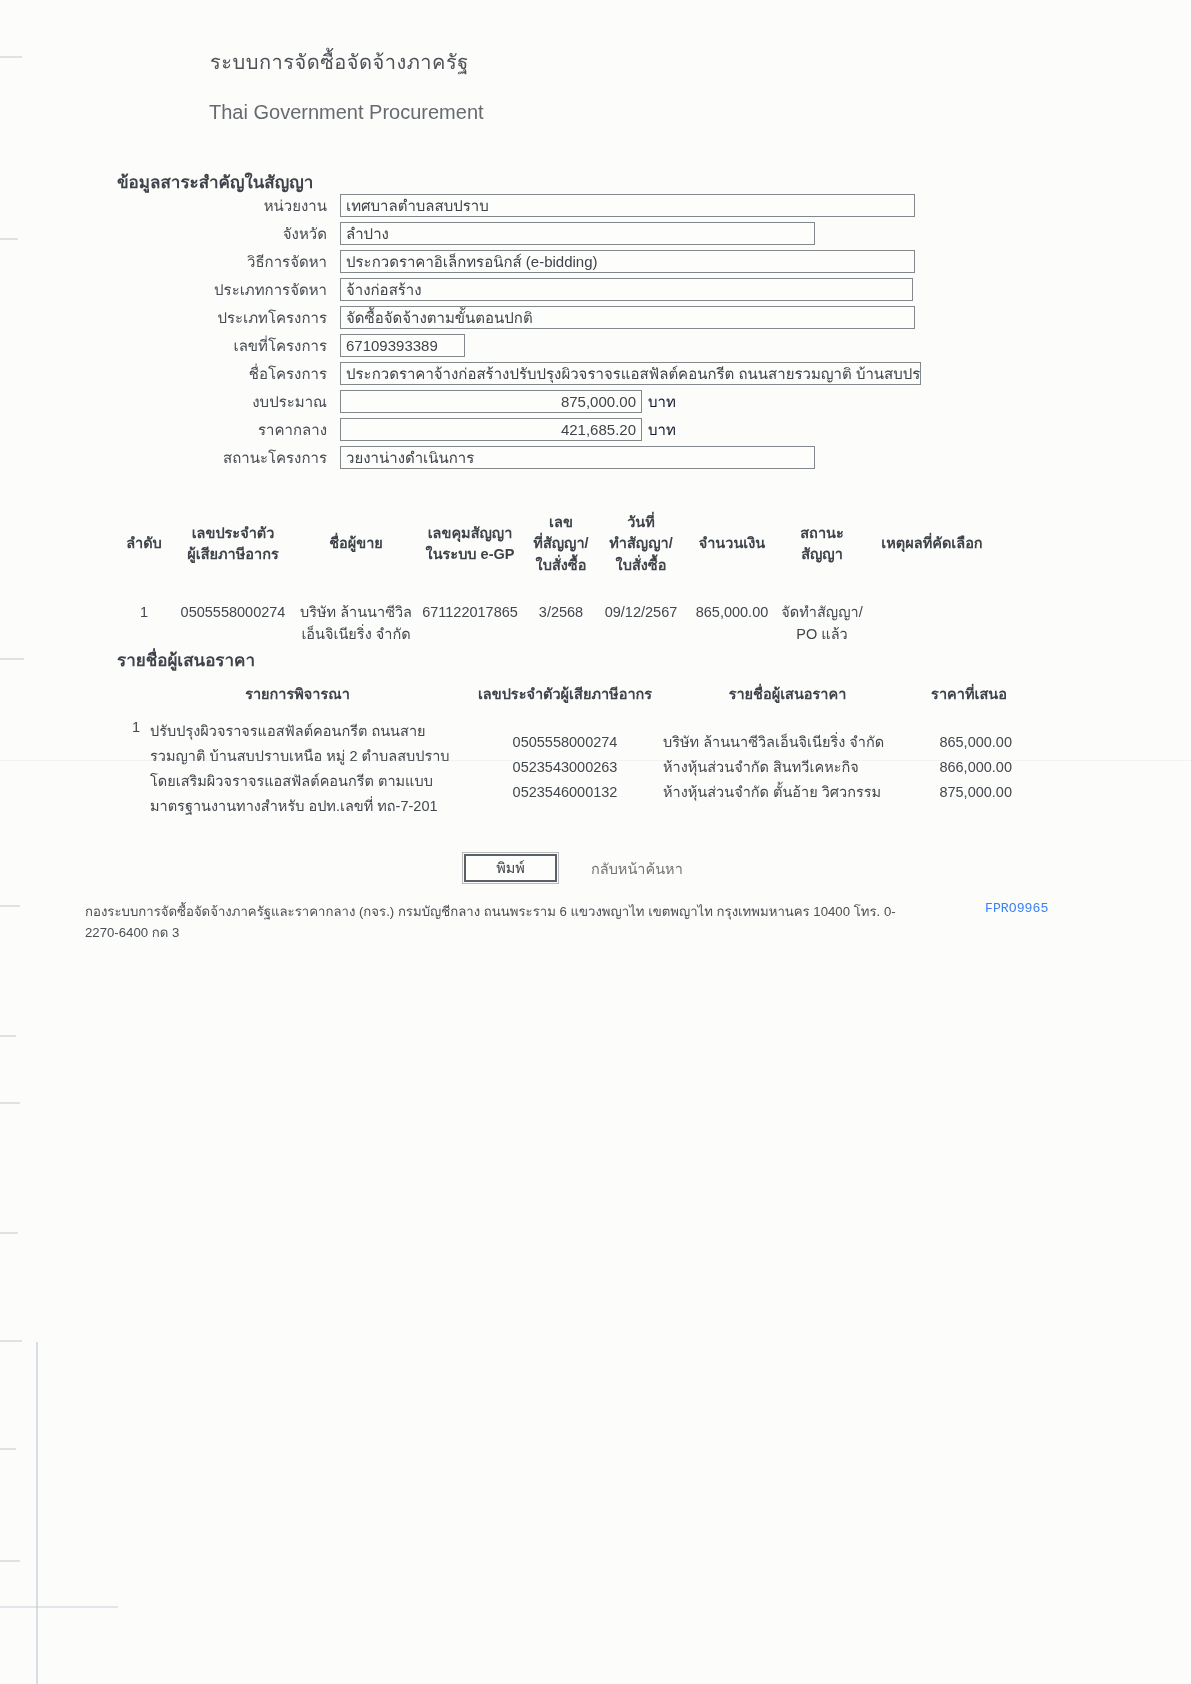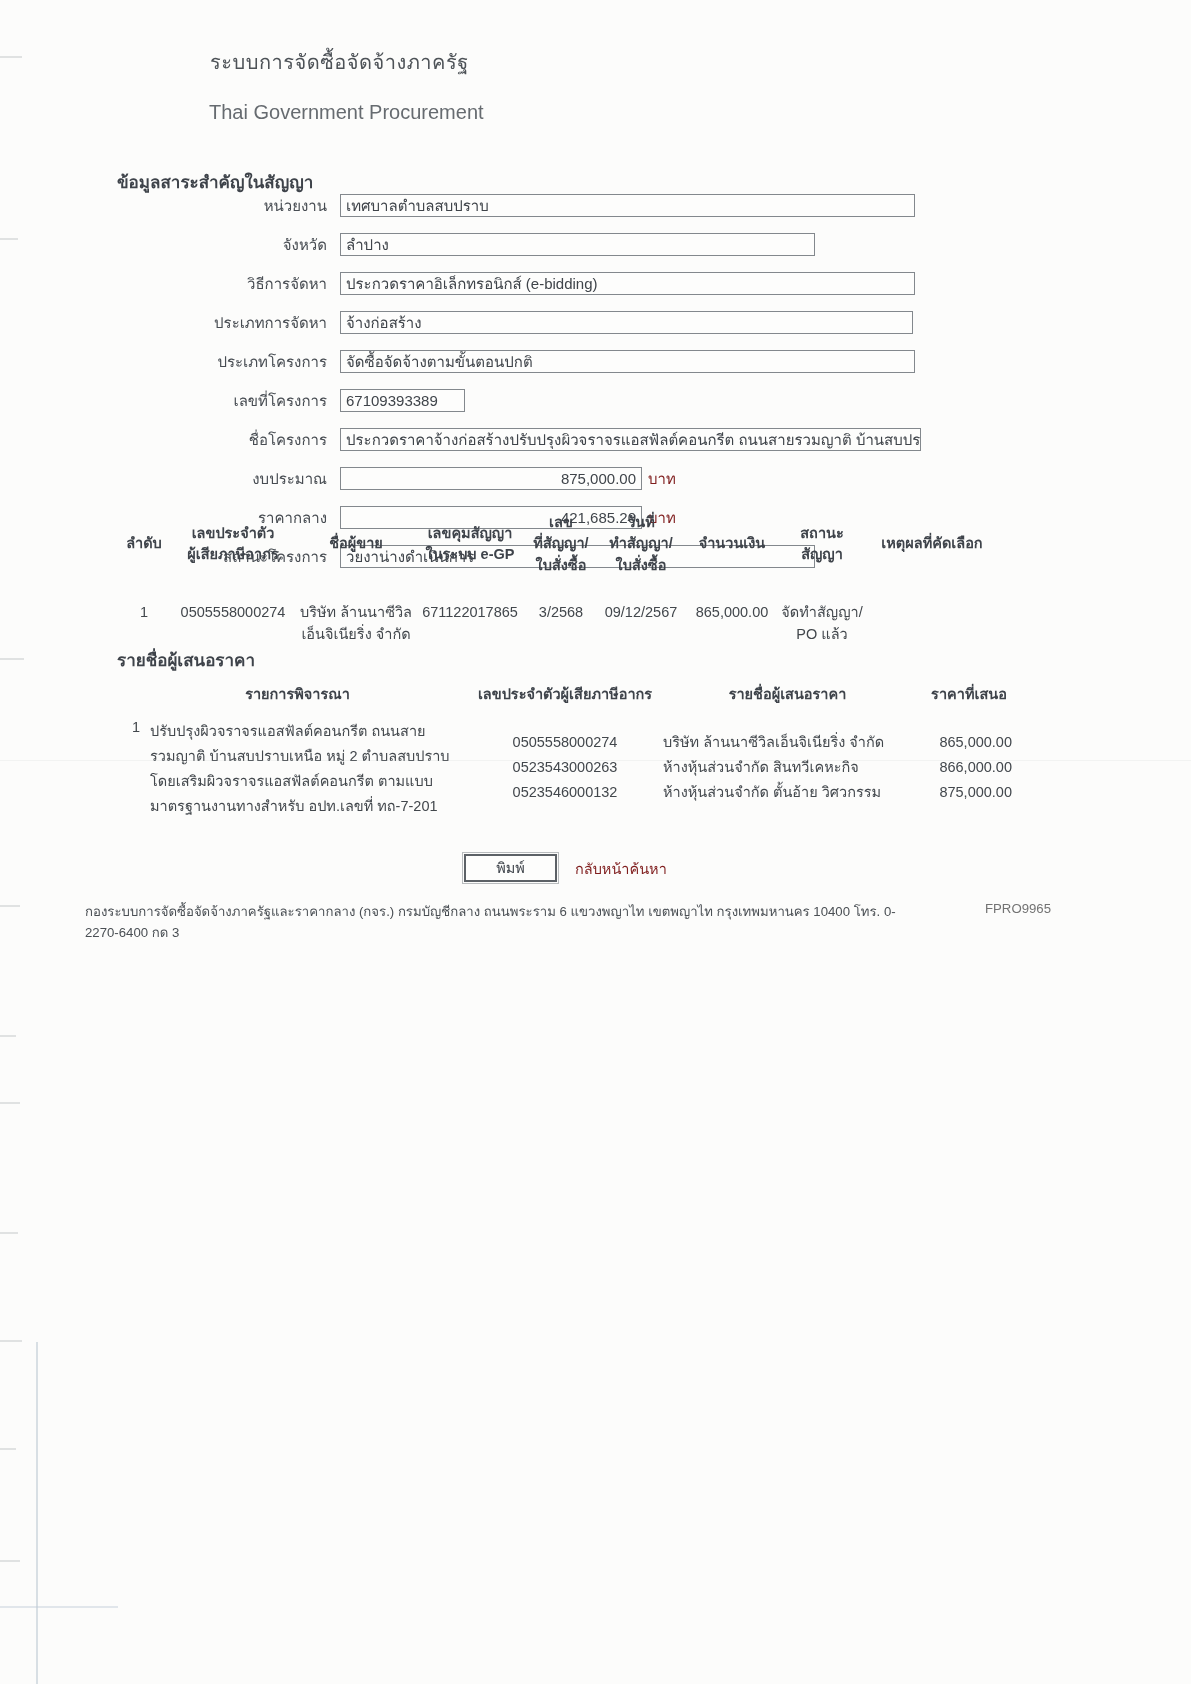--- a/index.html
+++ b/index.html
@@ -15,30 +15,30 @@
   }
   
   .hdr-th { position:absolute; left:210px; top:46px; font-size:20px; font-weight:400; color:#4d5257; letter-spacing:.5px; }
   .hdr-en { position:absolute; left:209px; top:101px; font-size:20px; font-weight:400; color:#666b70; }
   
   .sec-heading { position:absolute; left:117px; font-size:17px; font-weight:700; color:#3e434a; }
   .sec-contract { top:168px; }
   .sec-bidders { top:646px; }
   
   .form { position:absolute; left:117px; top:194px; width:900px; }
-  .form-row { display:flex; align-items:center; margin-bottom:16px; height:23px; }
+  .form-row { display:flex; align-items:center; margin-bottom:5px; height:23px; }
   .form-label { width:223px; text-align:right; padding-right:13px; font-size:15px; color:#474c52; flex:none; }
   .fbox {
     height:23px; border:1px solid #83888d; background:#fdfdfc;
     font-size:15px; color:#3f444a; padding:0 5px; line-height:21px;
     white-space:nowrap; overflow:hidden; flex:none;
   }
   .fbox.num { text-align:right; }
   .w575{width:575px;} .w475{width:475px;} .w573{width:573px;} .w125{width:125px;} .w581{width:581px;} .w302{width:302px;}
-  .unit { font-size:15px; margin-left:6px; color:#7f1d1d; }
+  .unit { font-size:15px; margin-left:6px; color:#0f172a; }
   
   .ctable { position:absolute; left:120px; top:498px; width:880px; font-size:14.5px; }
   .ctable .thead, .ctable .trow { display:flex; }
   .ctable .th {
     display:flex; align-items:center; justify-content:center; text-align:center;
     font-weight:700; color:#3e434a; white-space:pre-line; min-height:92px; line-height:1.45; padding:2px 1px;
   }
   .ctable .td { text-align:center; padding-top:12px; white-space:pre-line; line-height:1.5; color:#42474c; }
   .c1{width:48px;} .c2{width:130px;} .c3{width:116px;} .c4{width:112px;} .c5{width:70px;} .c6{width:90px;} .c7{width:92px;} .c8{width:88px;} .c9{width:132px;}
   
@@ -55,24 +55,24 @@
   .bid-row { display:flex; height:25px; align-items:center; }
   .bid-tax { width:180px; text-align:center; color:#42474c; }
   .bid-name { width:265px; text-align:left; padding-left:8px; color:#42474c; }
   .bid-price { width:92px; text-align:right; color:#42474c; }
   
   .actions { position:absolute; left:464px; top:854px; display:flex; align-items:center; }
   .btn-print {
     width:93px; height:28px; background:#fdfdfc; border:2px solid #5c6166; outline:1px solid #b9bcbe; outline-offset:1px;
     font-size:14.5px; color:#3e434a; font-family:inherit; cursor:pointer; line-height:24px; text-align:center;
   }
-  .link-back { margin-left:18px; font-size:14.5px; color:#7f1d1d; cursor:pointer; }
+  .link-back { margin-left:34px; font-size:14.5px; color:#737373; cursor:pointer; }
   
   .footer-text { position:absolute; left:85px; top:901px; width:840px; font-size:13.2px; color:#4a4f54; }
-  .form-code { position:absolute; left:985px; top:901px; font-size:13.2px; color:#737373; }
+  .form-code { position:absolute; left:985px; top:901px; font-size:13.2px; color:#3b82f6;font-family:Liberation Mono, monospace; }
   
   .tick { position:absolute; background:#c9ccce; opacity:.55; }
   .vline-blue { position:absolute; left:36px; top:1342px; width:2px; height:342px; background:#b9c6d2; opacity:.55; }
   .hline-blue { position:absolute; left:0; top:1606px; width:118px; height:2px; background:#c2cdd8; opacity:.45; }
 </style>
 </head>
 <body>
 
 <div class="page">
 

